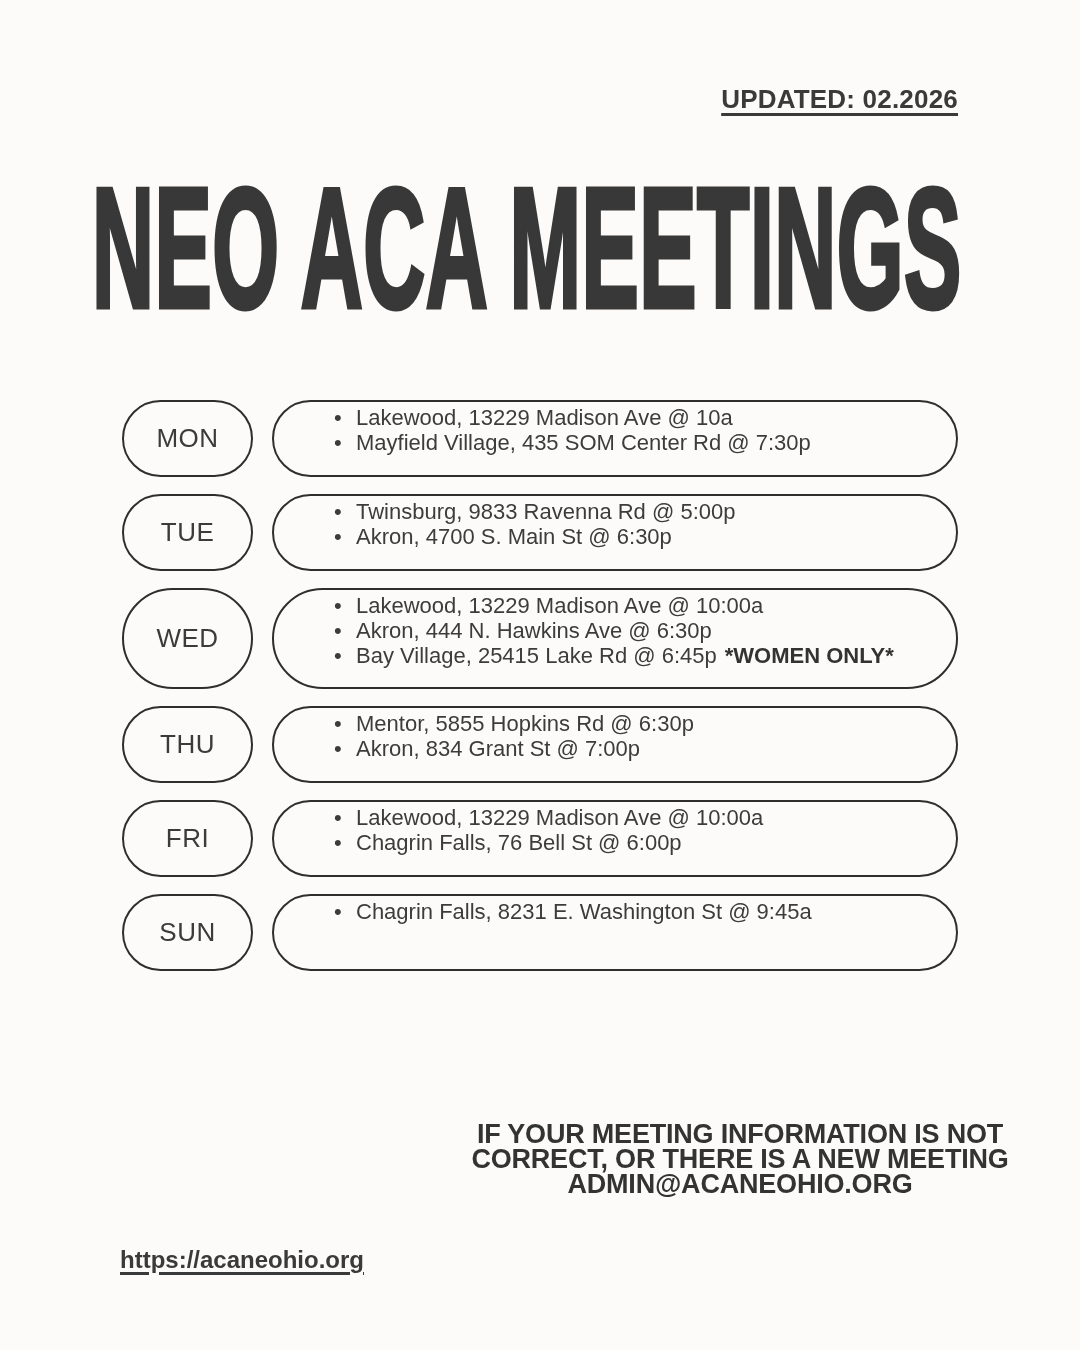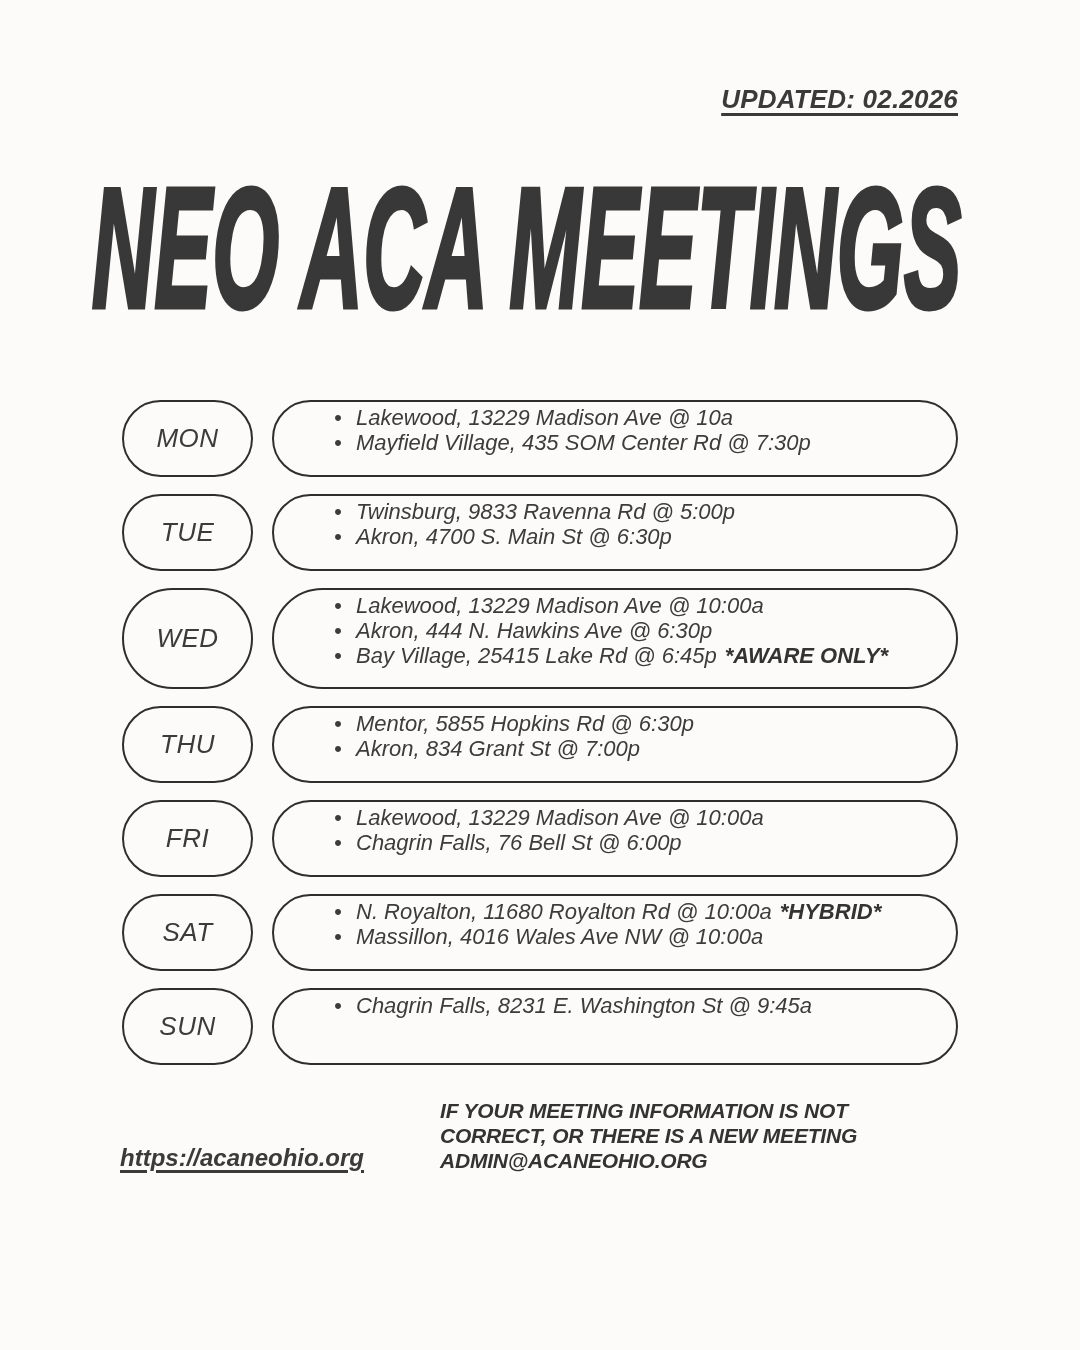--- a/index.html
+++ b/index.html
@@ -8,21 +8,20 @@
     font-family: "Liberation Sans", sans-serif;
     background: #fcfbf9;
   }
   .page {
     position: relative;
     width: 1080px;
     height: 1350px;
     background: #fcfbf9;
     overflow: hidden;
     margin: 0 auto;
-    font-style: italic;
   }
 
   
   .updated {
     position: absolute;
     top: 84px;
     right: 122px;
     font-size: 26px;
     font-weight: bold;
     color: #3a3a3a;
@@ -109,36 +108,36 @@
   .mtag {
     font-weight: bold;
     margin-left: 8px;
     color: #333333;
   }
 
   
   .footer-url {
     position: absolute;
     left: 120px;
-    top: 1144px;
+    top: 1246px;
     font-size: 24px;
     font-weight: bold;
     color: #3a3a3a;
     text-decoration: underline;
     text-decoration-thickness: 2.5px;
     text-underline-offset: 4px;
     cursor: pointer;
   }
   .notice {
     position: absolute;
     left: 440px;
-    top: 1098px;
+    top: 1122px;
     width: 600px;
-    text-align: left;
-    font-size: 21px;
+    text-align: center;
+    font-size: 27px;
     font-weight: bold;
     line-height: 25px;
     letter-spacing: -0.2px;
     color: #333333;
   }
   .notice-line { white-space: nowrap; }
 </style>
 </head>
 <body>
 
@@ -180,21 +179,21 @@
   <div class="row">
     <div class="pill">
       <span>WED</span>
     </div>
     <div class="box">
       <ul class="mlist">
   <li class="mitem"><span class="bullet">•</span><span>Lakewood, 13229 Madison Ave @ 10:00a</span></li>
 
   <li class="mitem"><span class="bullet">•</span><span>Akron, 444 N. Hawkins Ave @ 6:30p</span></li>
 
-  <li class="mitem"><span class="bullet">•</span><span>Bay Village, 25415 Lake Rd @ 6:45p</span><b class="mtag">*AWARE ONLY*</b></li>
+  <li class="mitem"><span class="bullet">•</span><span>Bay Village, 25415 Lake Rd @ 6:45p</span><b class="mtag">*WOMEN ONLY*</b></li>
 </ul>
     </div>
   </div>
 
   <div class="row">
     <div class="pill">
       <span>THU</span>
     </div>
     <div class="box">
       <ul class="mlist">
@@ -212,32 +211,20 @@
     <div class="box">
       <ul class="mlist">
   <li class="mitem"><span class="bullet">•</span><span>Lakewood, 13229 Madison Ave @ 10:00a</span></li>
 
   <li class="mitem"><span class="bullet">•</span><span>Chagrin Falls, 76 Bell St @ 6:00p</span></li>
 
 </ul>
     </div>
   </div>
 
-  <div class="row">
-    <div class="pill">
-      <span>SAT</span>
-    </div>
-    <div class="box">
-      <ul class="mlist">
-  <li class="mitem"><span class="bullet">•</span><span>N. Royalton, 11680 Royalton Rd @ 10:00a</span><b class="mtag">*HYBRID*</b></li>
-
-  <li class="mitem"><span class="bullet">•</span><span>Massillon, 4016 Wales Ave NW @ 10:00a</span></li>
-</ul>
-    </div>
-  </div>
 
   <div class="row">
     <div class="pill">
       <span>SUN</span>
     </div>
     <div class="box">
       <ul class="mlist">
   <li class="mitem"><span class="bullet">•</span><span>Chagrin Falls, 8231 E. Washington St @ 9:45a</span></li>
 </ul>
     </div>

